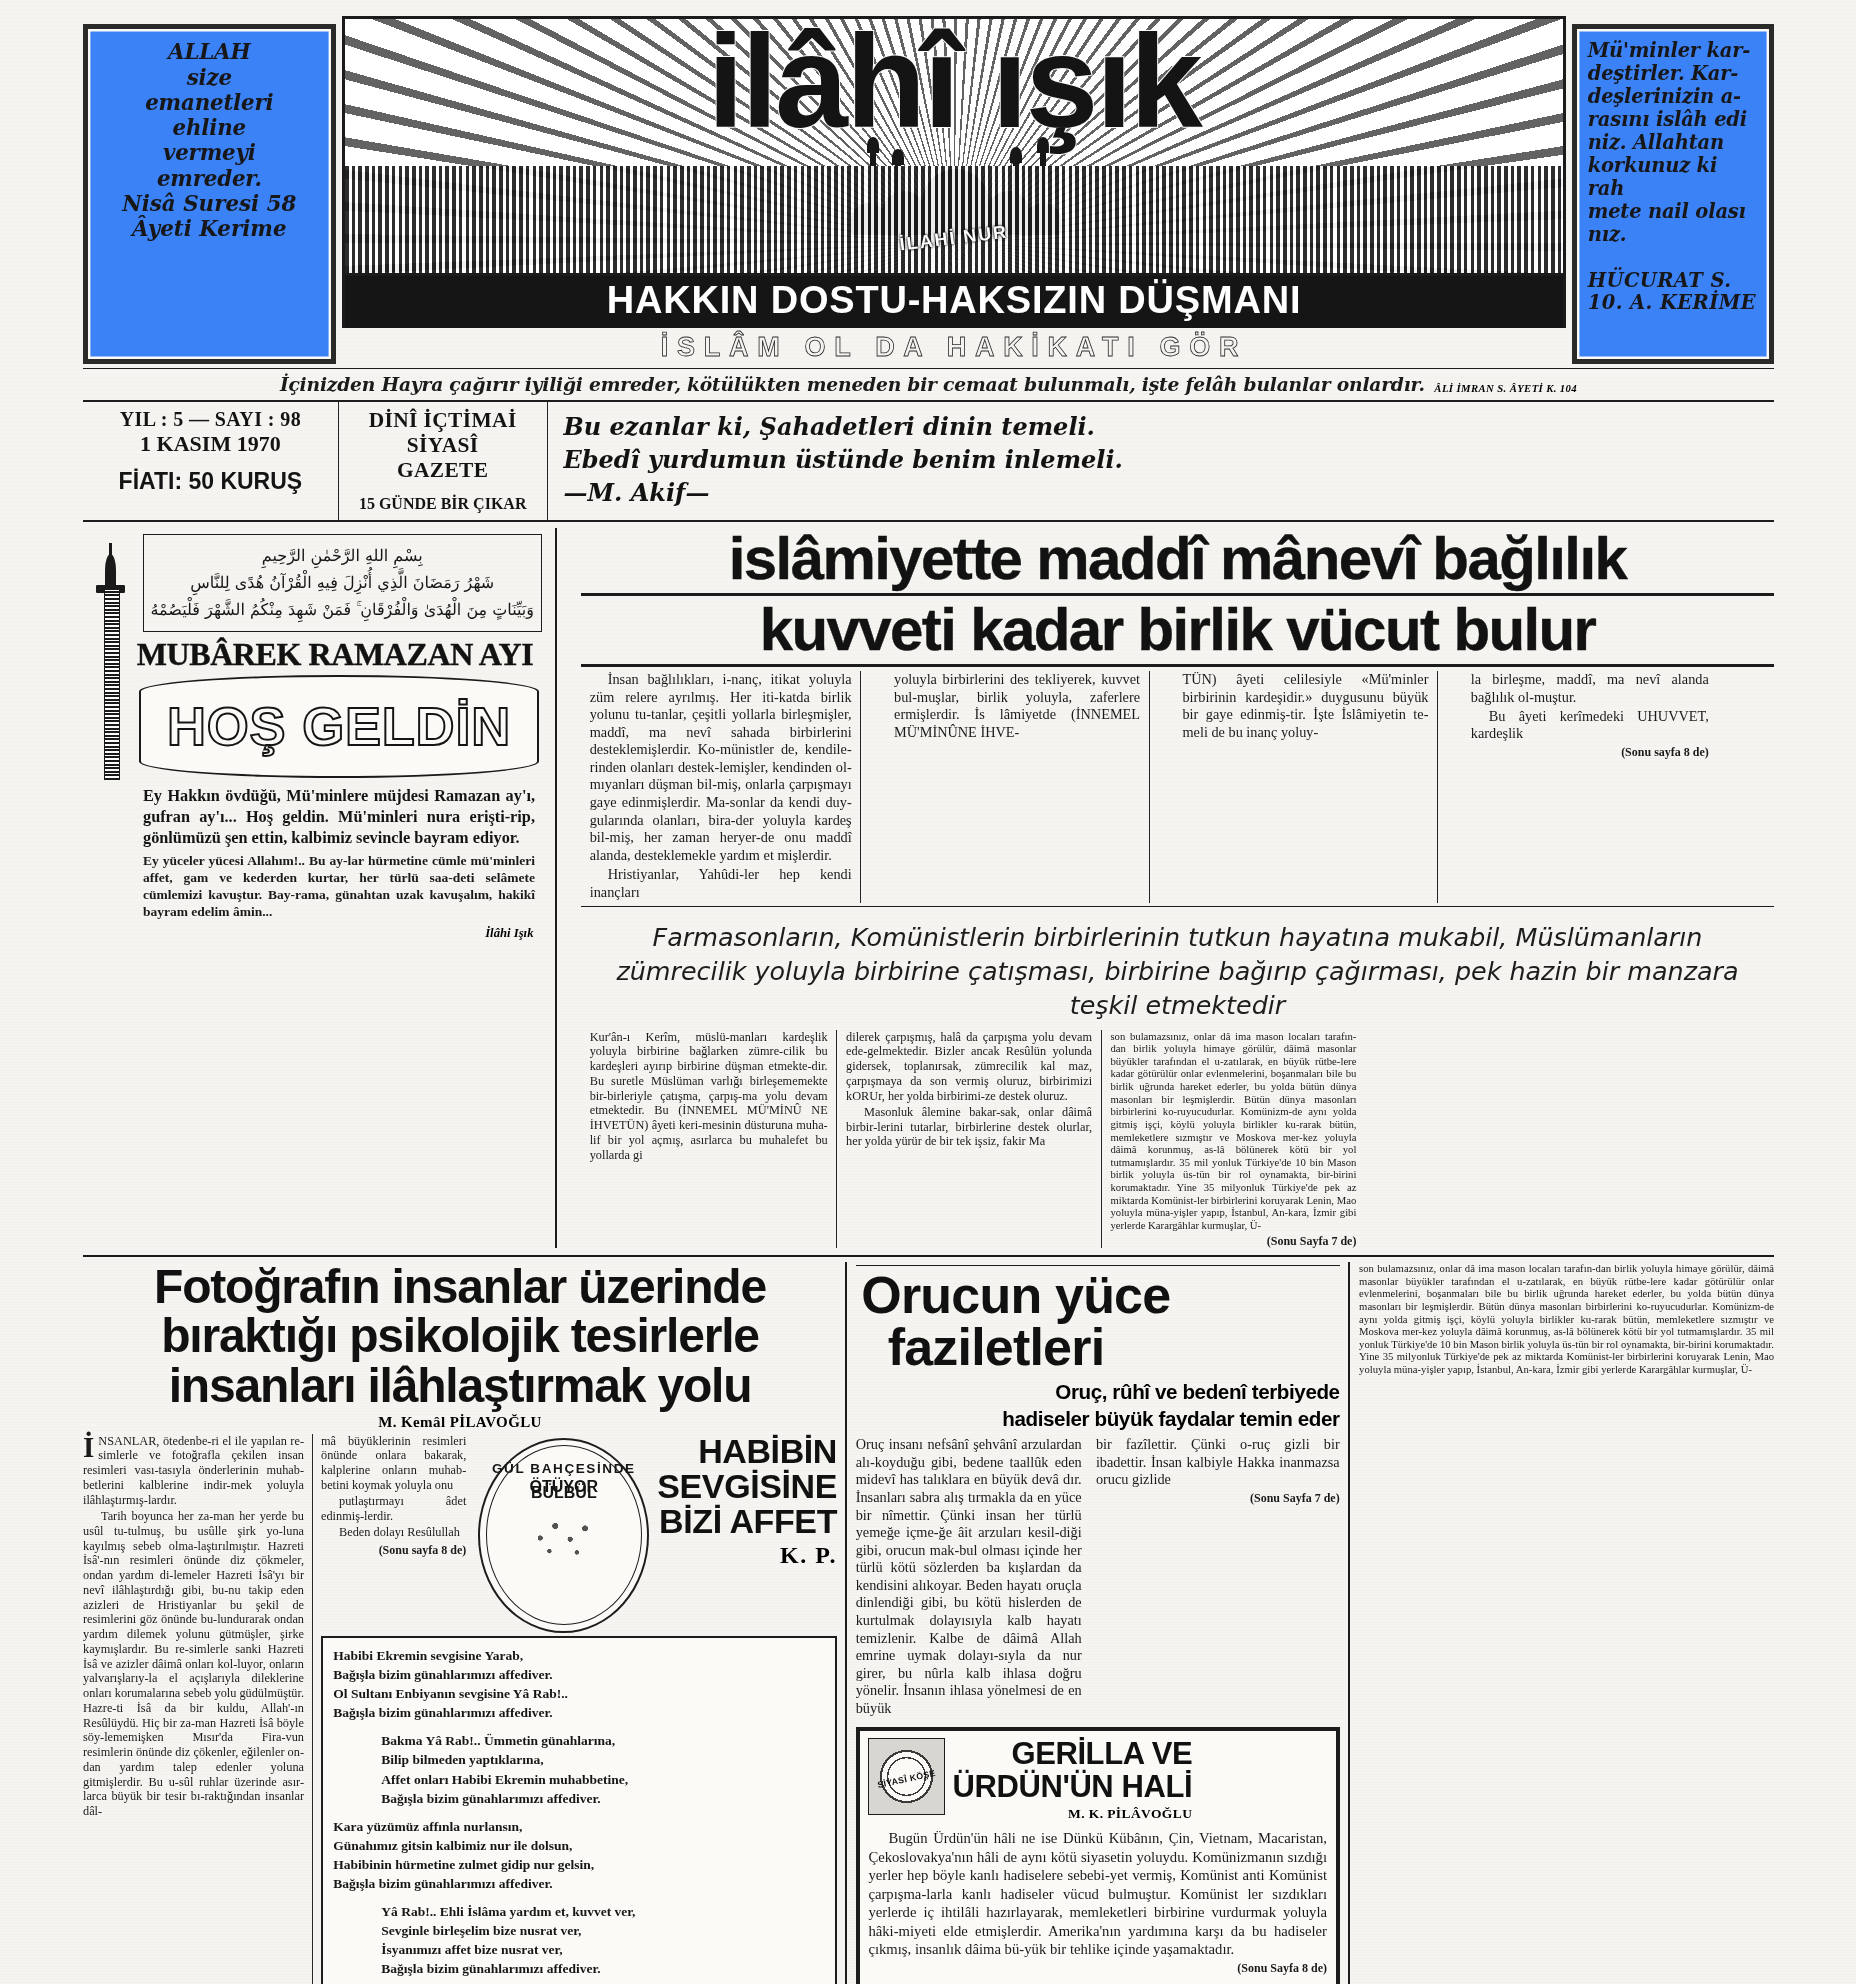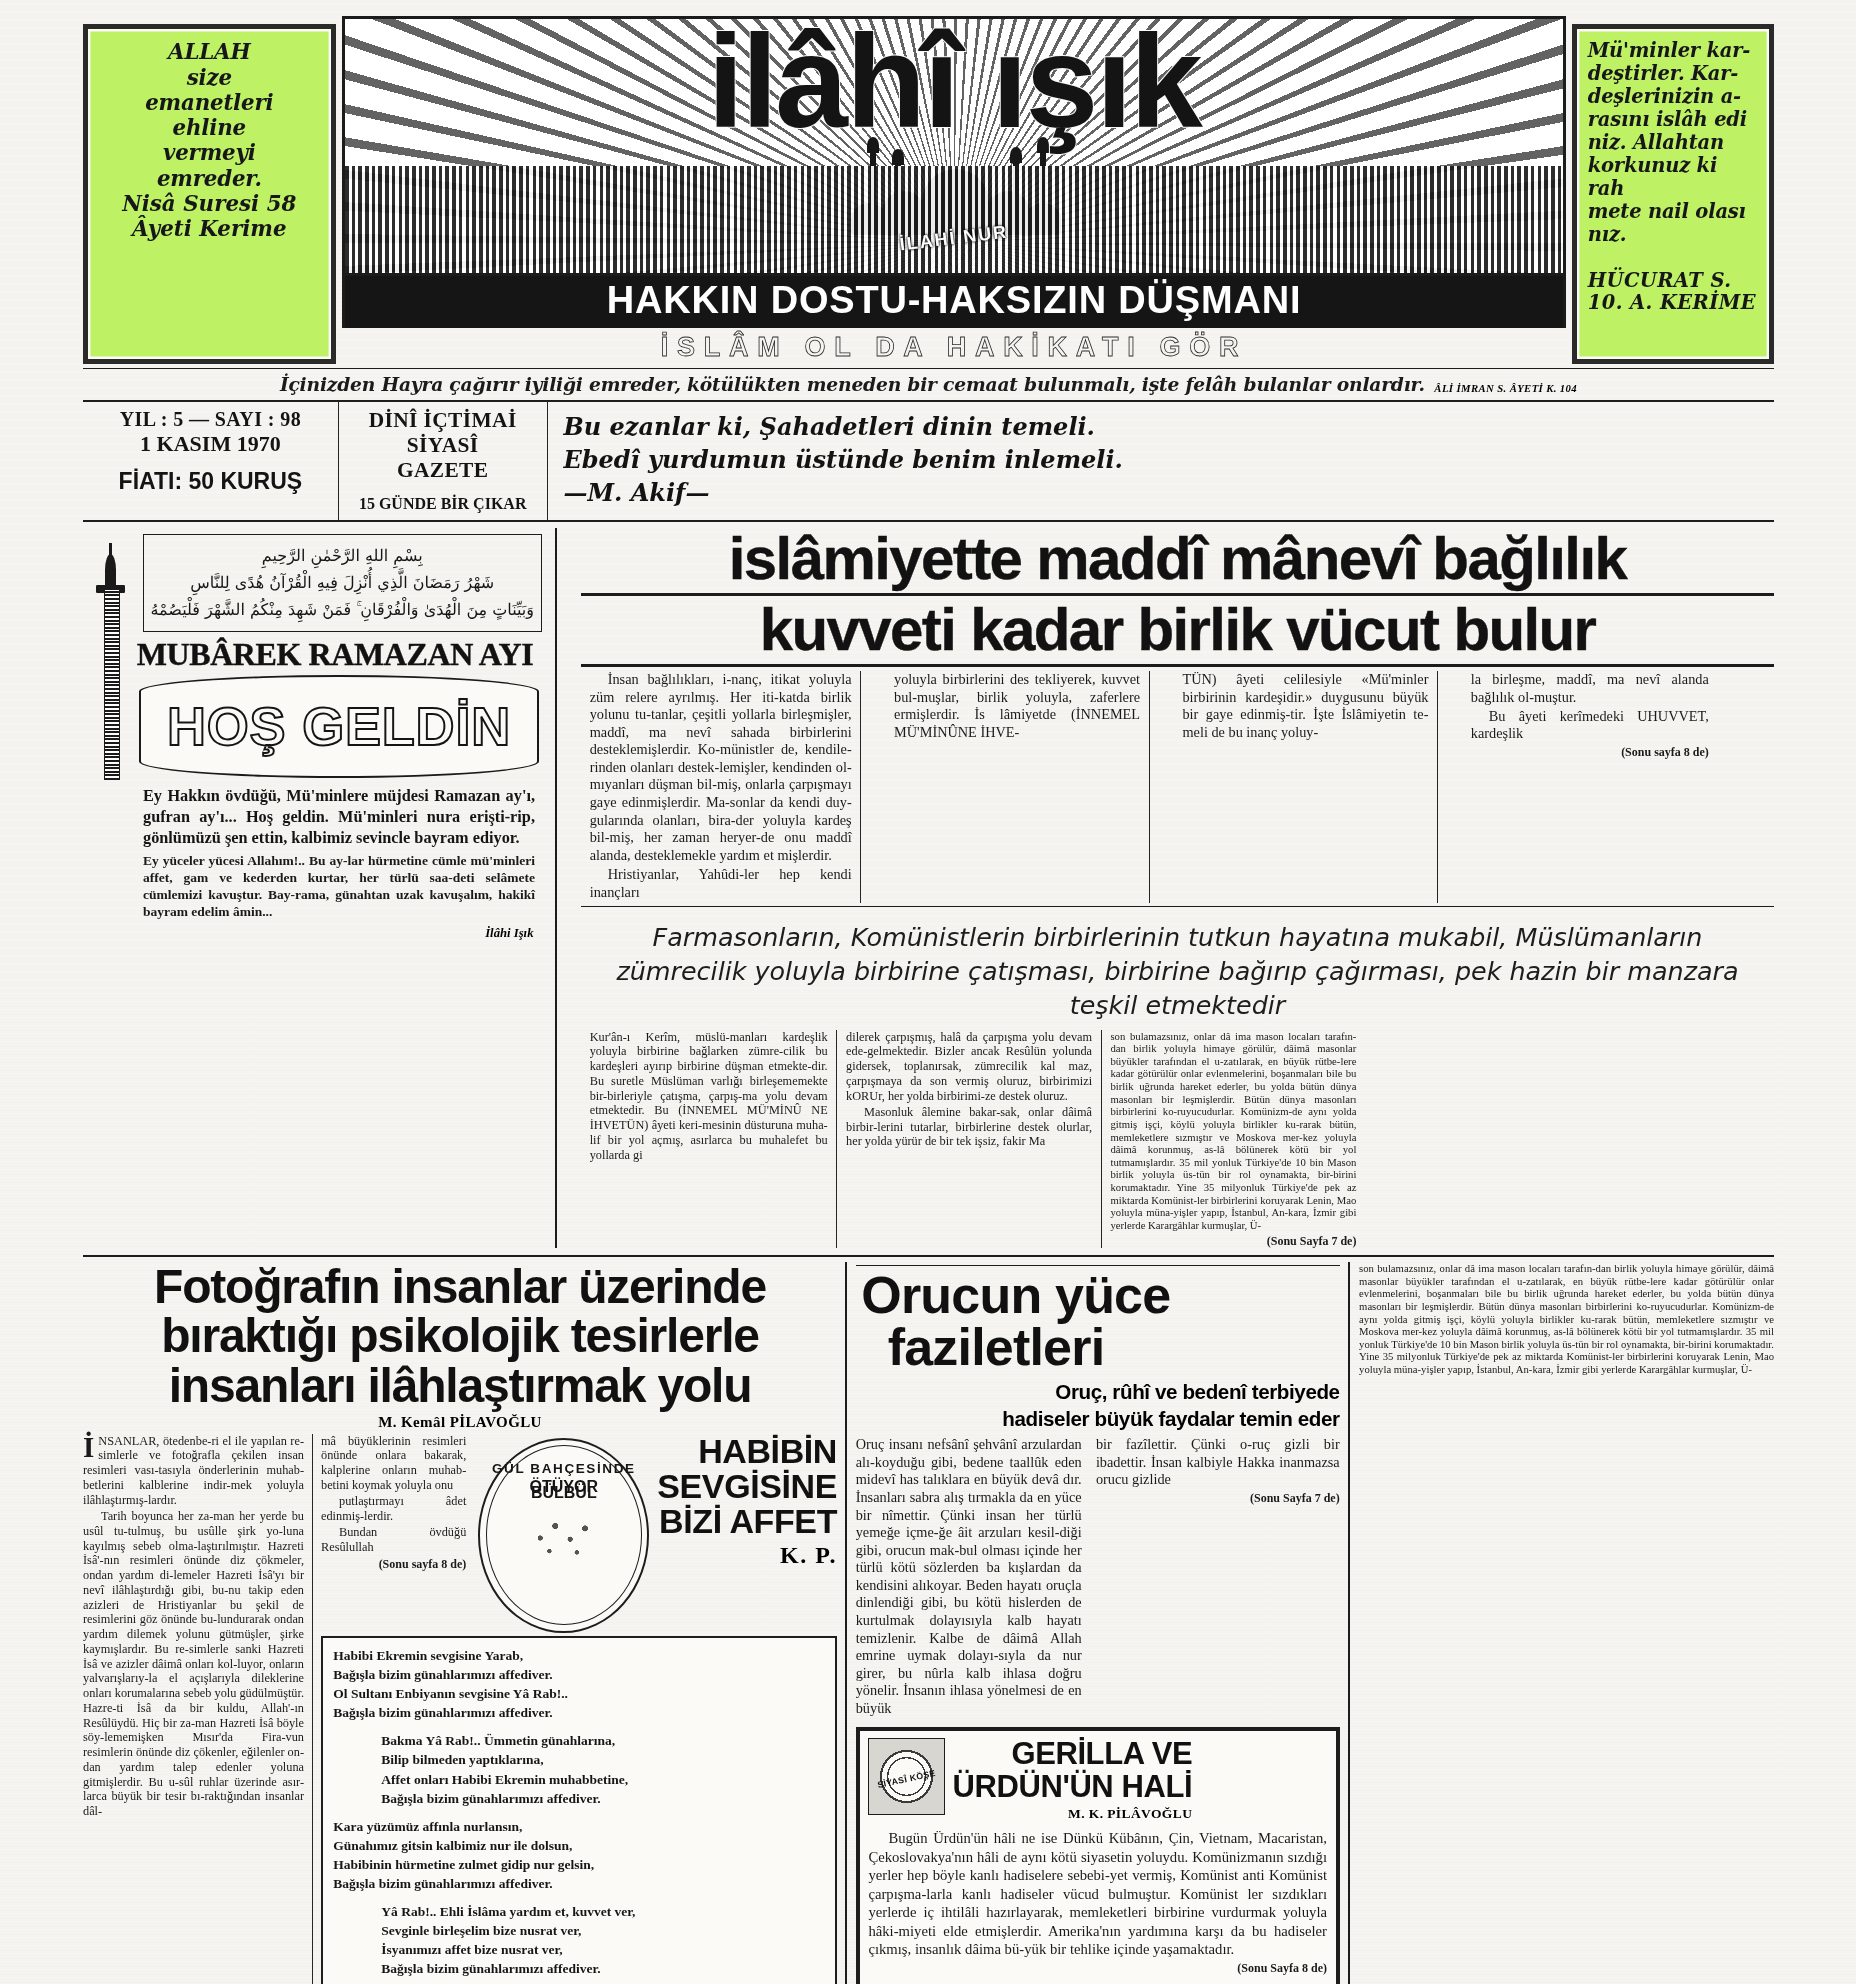--- a/index.html
+++ b/index.html
@@ -17,21 +17,21 @@
       repeating-linear-gradient(0deg, rgba(0,0,0,0.010) 0px, rgba(0,0,0,0.010) 0.4px, rgba(255,255,255,0) 0.4px, rgba(255,255,255,0) 1.6px),
       #f5f4f0;
   }
   .inner{position:absolute;left:83px;top:16px;width:1691px;}
 
   
   .masthead{position:relative;display:flex;align-items:stretch;gap:0;}
   .quote-box{
     border:5.6px solid #2a2a28;
     padding:10.3px 10.3px 8px 10.3px;
-    background:#bef264;
+    background:#3b82f6;
     box-shadow:0 0 0 2.4px #fbfaf7 inset;
   }
   .quote-left{width:222px;margin-top:8px;}
   .quote-right{width:171px;margin-top:8px;}
   .script{
     font-family:"DejaVu Serif",serif;
     font-style:italic;
     font-weight:700;
     line-height:1.18;
     color:#17171a;
@@ -468,21 +468,21 @@
             <p>Tarih boyunca her za-man her yerde bu usûl tu-tulmuş, bu usûlle şirk yo-luna kayılmış sebeb olma-laştırılmıştır. Hazreti İsâ'-nın resimleri önünde diz çökmeler, ondan yardım di-lemeler Hazreti İsâ'yı bir nevî ilâhlaştırdığı gibi, bu-nu takip eden azizleri de Hristiyanlar bu şekil de resimlerini göz önünde bu-lundurarak ondan yardım dilemek yolunu gütmüşler, şirke kaymışlardır. Bu re-simlerle sanki Hazreti İsâ ve azizler dâimâ onları kol-luyor, onların yalvarışlarıy-la el açışlarıyla dileklerine onları korumalarına sebeb yolu güdülmüştür. Hazre-ti İsâ da bir kuldu, Allah'-ın Resûlüydü. Hiç bir za-man Hazreti İsâ böyle söy-lememişken Mısır'da Fira-vun resimlerin önünde diz çökenler, eğilenler on-dan yardım talep edenler yoluna gitmişlerdir. Bu u-sûl ruhlar üzerinde asır-larca büyük bir tesir bı-raktığından insanlar dâl-</p>
           </div>
         </div>
 
         <div style="width:516px;padding-left:8px;border-left:1.2px solid #272727;">
           <div style="display:flex;">
             <div style="width:206px;padding-right:8px;">
               <div class="bodytext smalltext">
                 <p style="text-indent:0">mâ büyüklerinin resimleri önünde onlara bakarak, kalplerine onların muhab-betini koymak yoluyla onu</p>
                 <p>putlaştırmayı âdet edinmiş-lerdir.</p>
-                <p>Bundan övdüğü Resûlullah</p>
+                <p>Beden dolayı Resûlullah</p>
                 <span class="cont">(Sonu sayfa 8 de)</span>
               </div>
             </div>
             <div style="flex:1;padding-left:4px;">
               <div style="display:flex;align-items:flex-start;gap:8px;">
                 <div class="rosette">
                   <div class="ros-arc-top">GÜL BAHÇESİNDE</div>
                   <div class="ros-mid">BÜLBÜL</div>
                   <div class="ros-mid">ÖTÜYOR</div>
                   <div class="ros-flower"></div>

